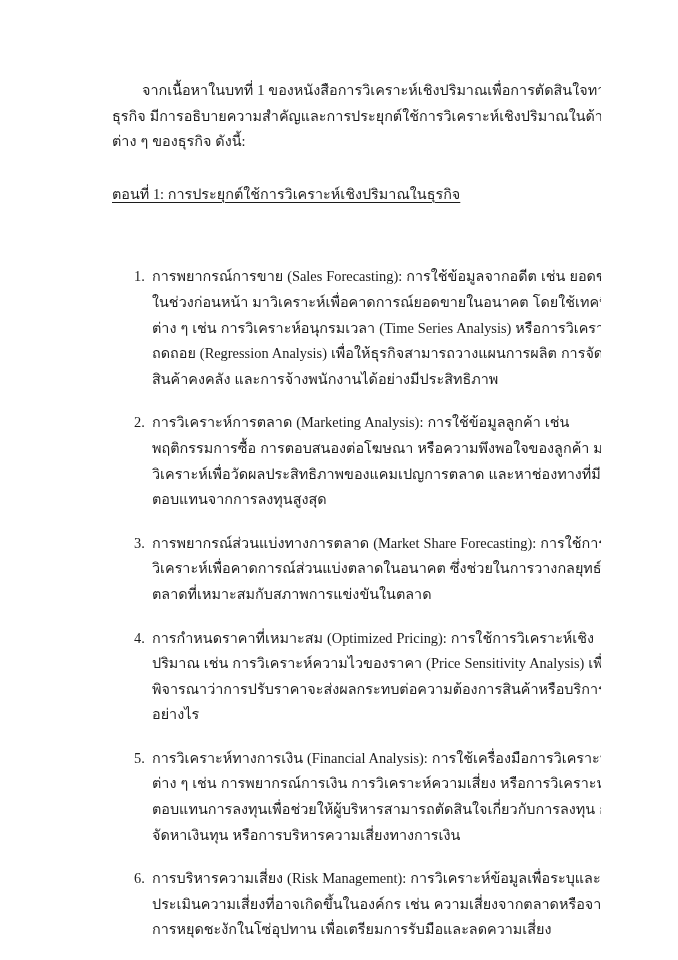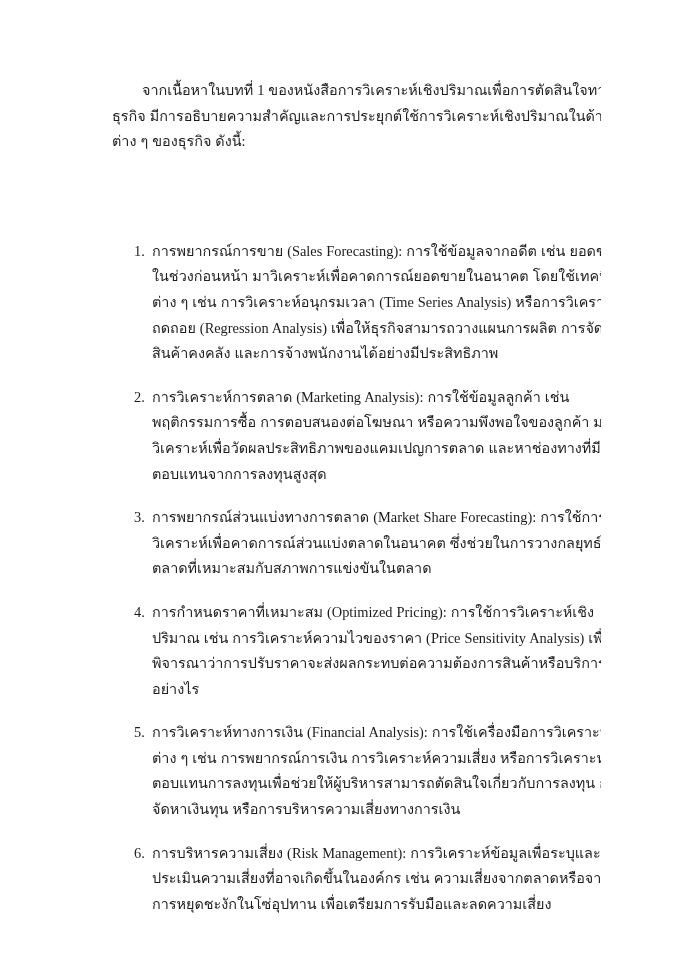--- a/index.html
+++ b/index.html
@@ -93,20 +93,21 @@
 </head>
 <body>
 
 <div class="page">
   <div class="doc-body">
 
     <p class="para indent">จากเนื้อหาในบทที่ 1 ของหนังสือการวิเคราะห์เชิงปริมาณเพื่อการตัดสินใจทางธุรกิจ มีการอธิบายความสำคัญและการประยุกต์ใช้การวิเคราะห์เชิงปริมาณในด้านต่าง ๆ ของธุรกิจ ดังนี้:</p>
 
     <div class="spacer-md"></div>
 
+    <h2 class="section-heading"><span class="underline-run">ตอนที่ 1: การประยุกต์ใช้การวิเคราะห์เชิงปริมาณในธุรกิจ</span></h2>
 
     <div class="spacer-md"></div>
 
 
     <div class="spacer-lg"></div>
 
     <ol class="num-list">
       <li class="num-item">
         <span class="num-marker">1.</span>
         <span class="num-text">การพยากรณ์การขาย (Sales Forecasting): การใช้ข้อมูลจากอดีต เช่น ยอดขายในช่วงก่อนหน้า มาวิเคราะห์เพื่อคาดการณ์ยอดขายในอนาคต โดยใช้เทคนิคต่าง ๆ เช่น การวิเคราะห์อนุกรมเวลา (Time Series Analysis) หรือการวิเคราะห์ถดถอย (Regression Analysis) เพื่อให้ธุรกิจสามารถวางแผนการผลิต การจัดการสินค้าคงคลัง และการจ้างพนักงานได้อย่างมีประสิทธิภาพ</span>

